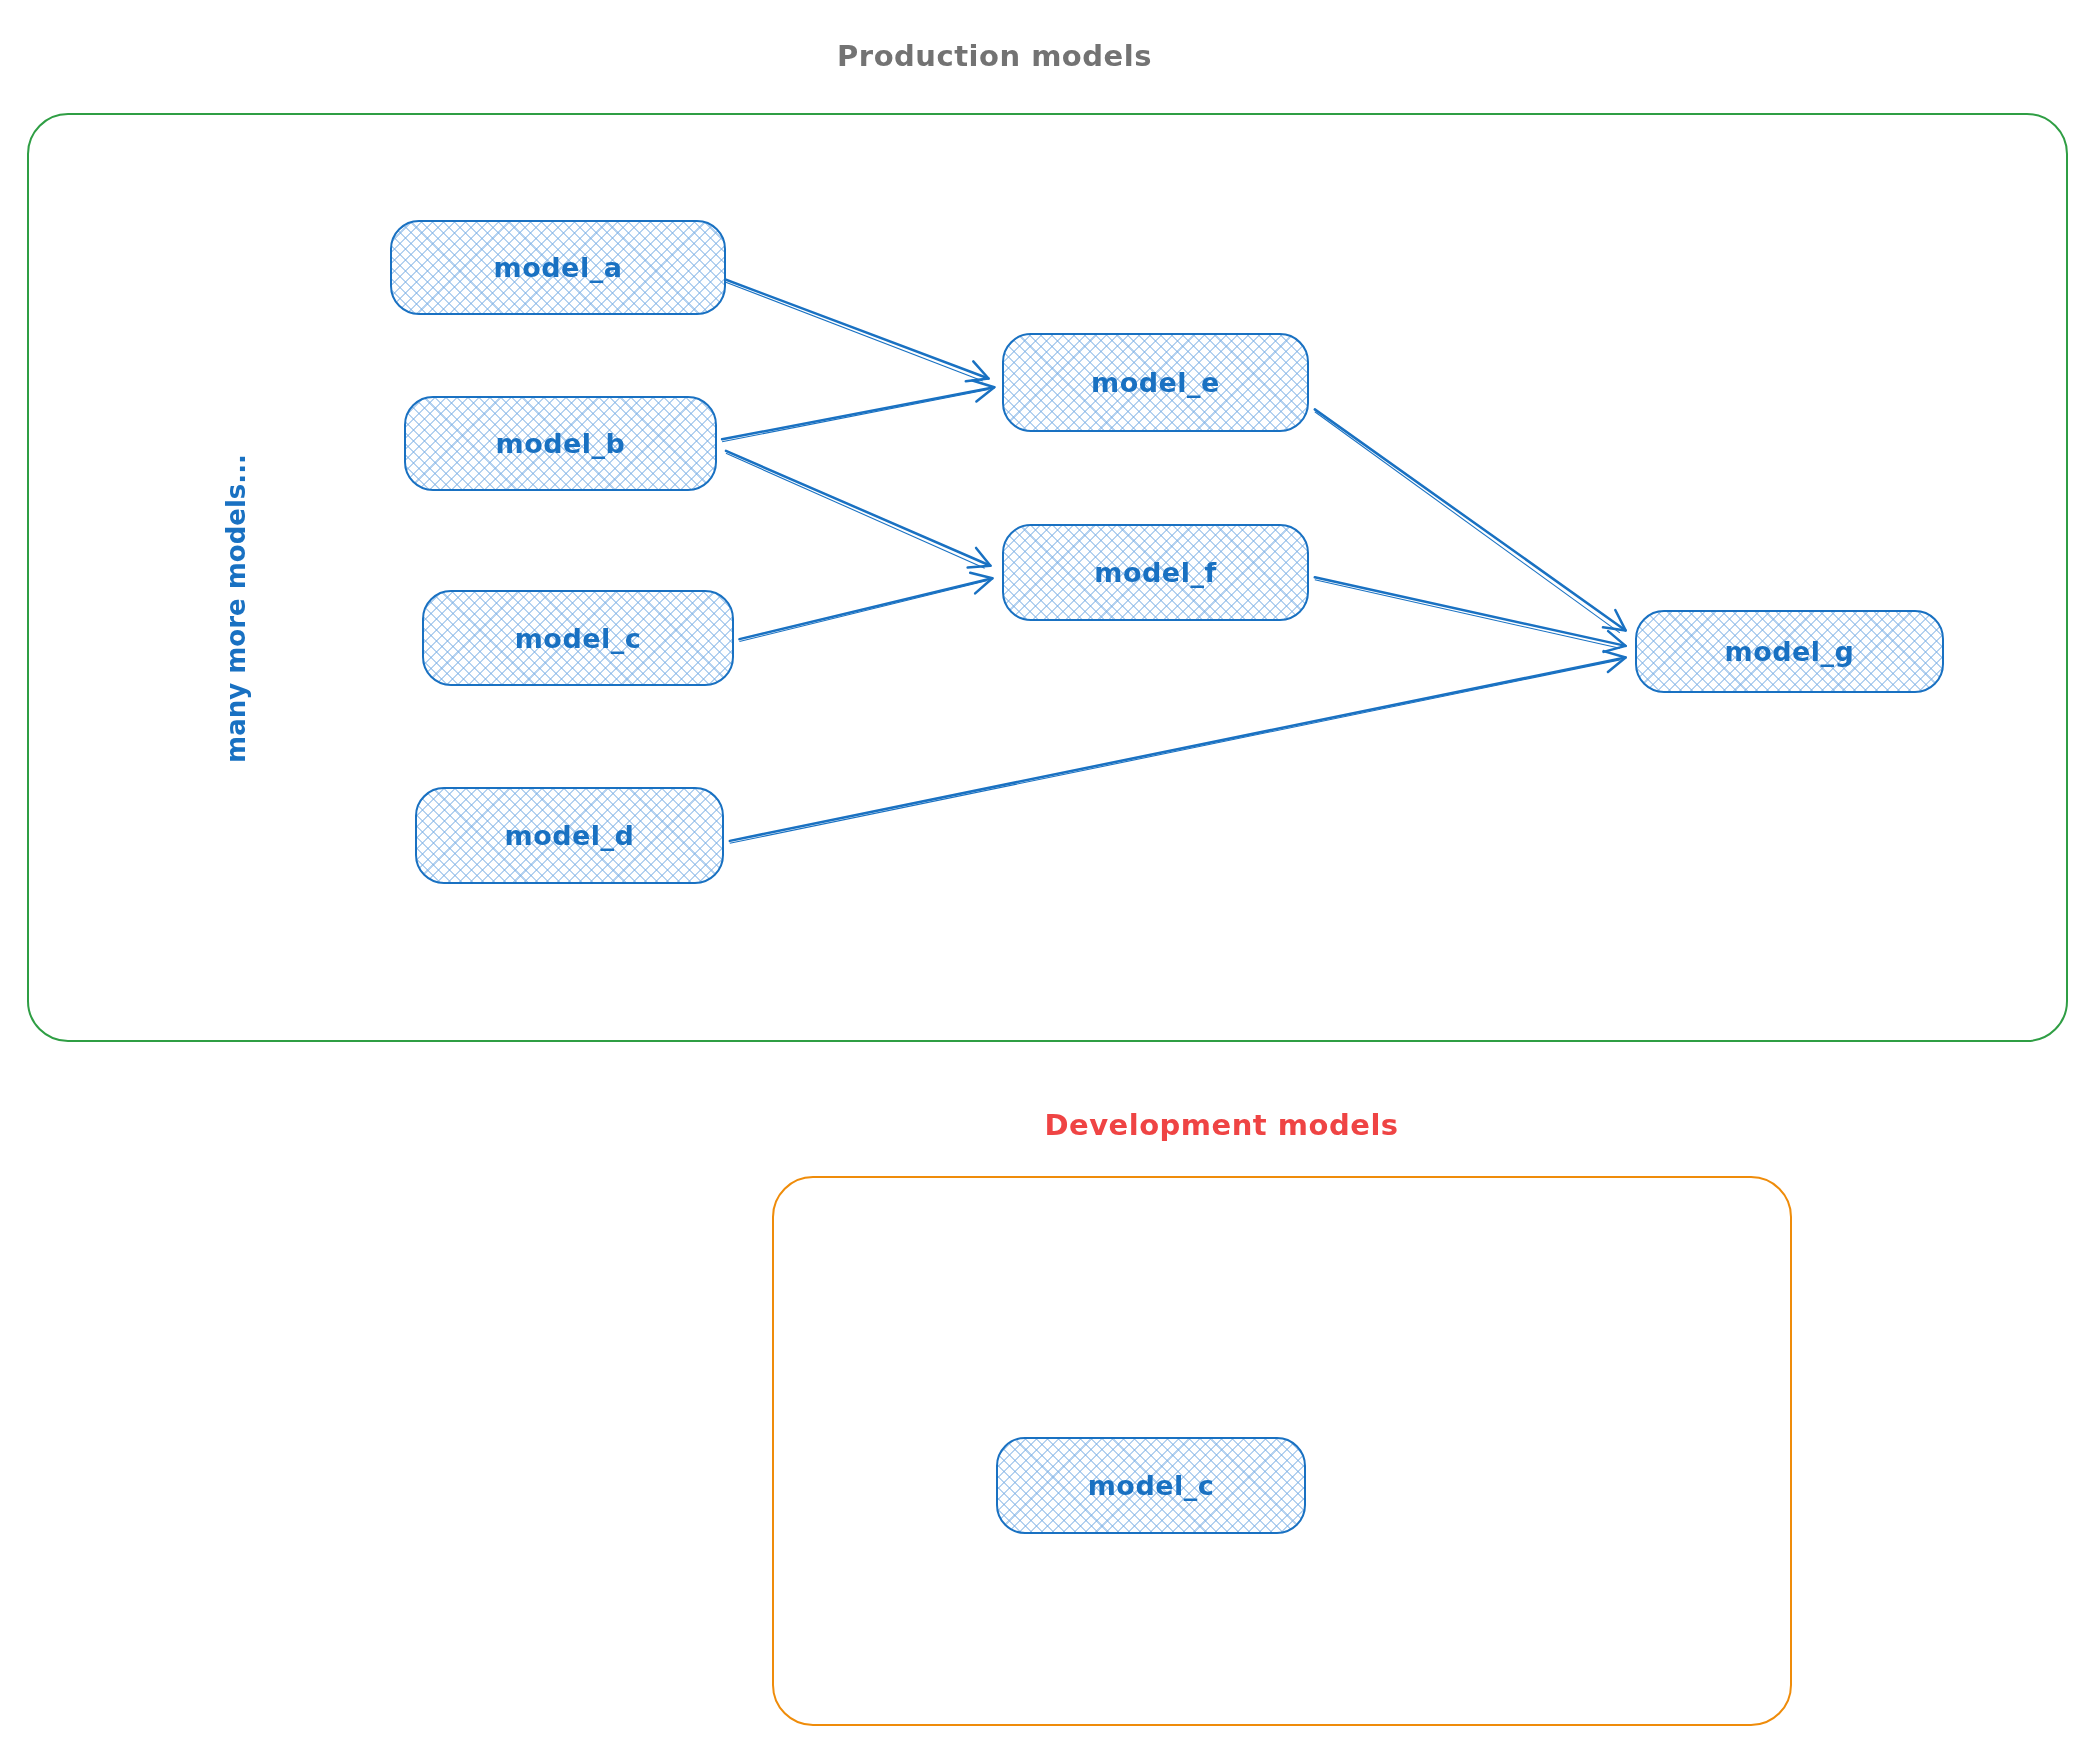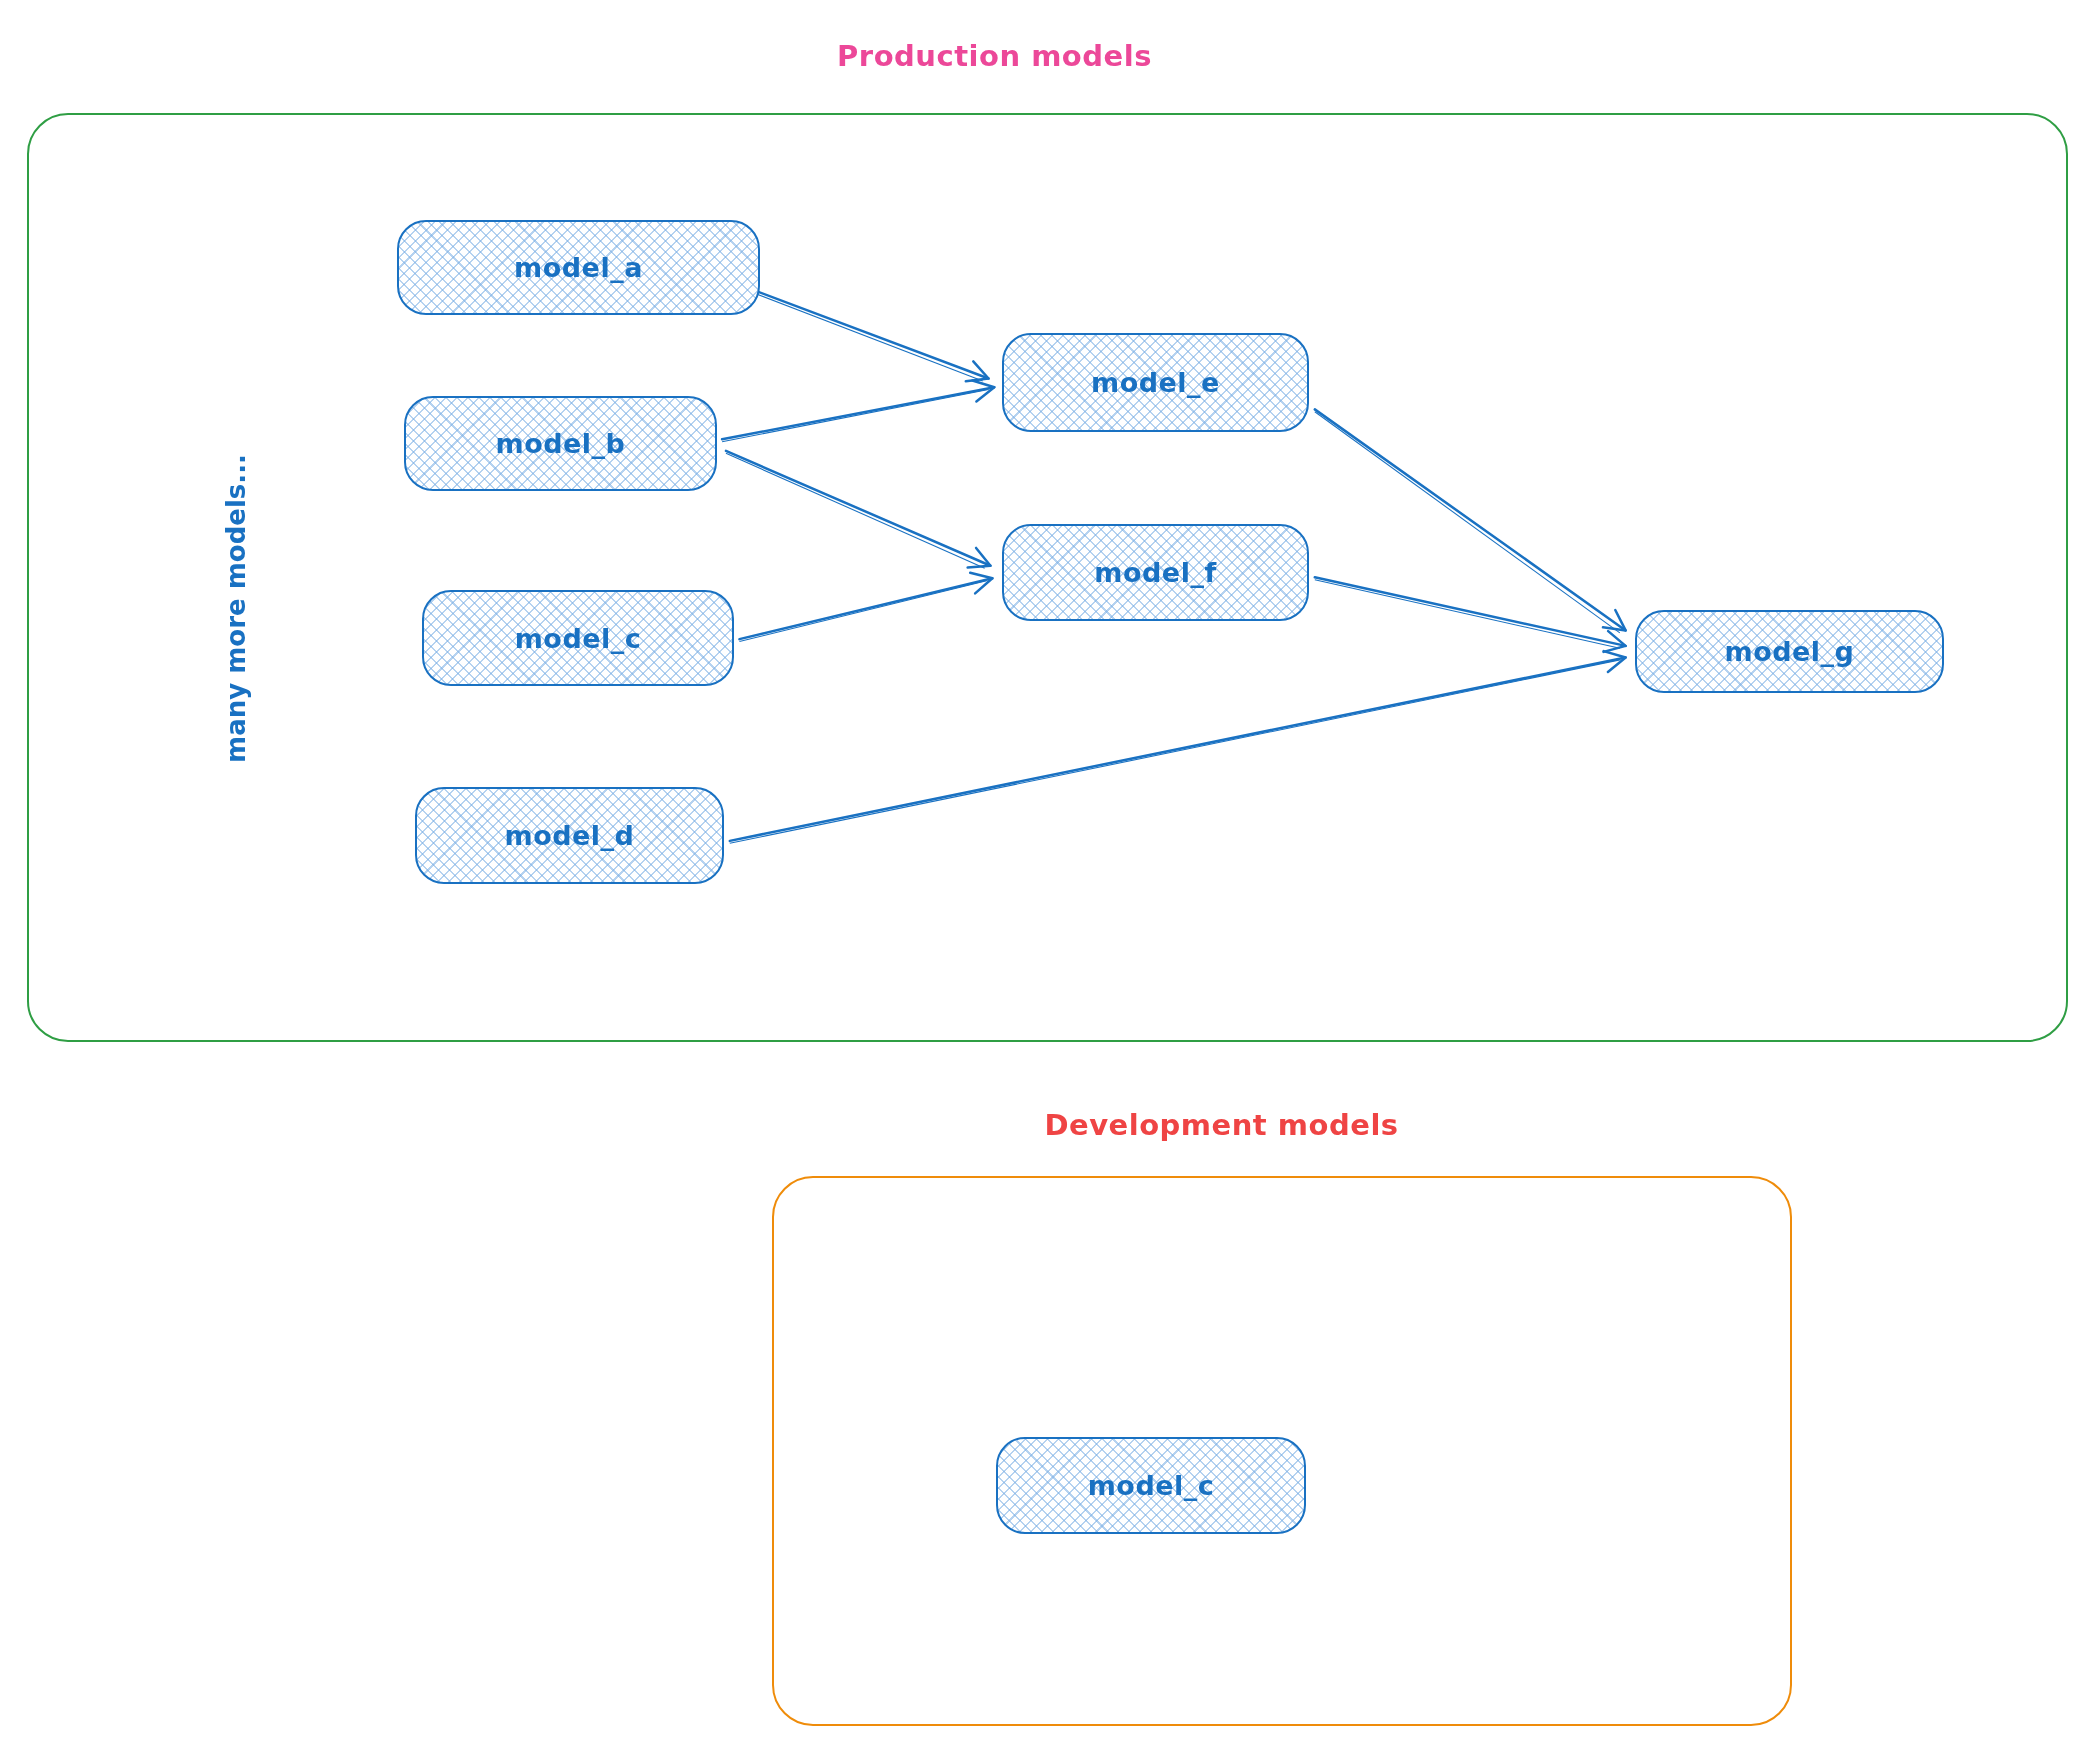--- a/index.html
+++ b/index.html
@@ -43,21 +43,21 @@
   .title {
     position: absolute;
     font-size: 29px;
     font-weight: bold;
     letter-spacing: 0.5px;
     text-align: center;
     z-index: 2;
     white-space: nowrap;
   }
   .title.green {
-    color: #ec4899;
+    color: #737373;
     left: 753px; top: 39px;
     width: 483px;
     text-align: center;
   }
   .title.orange {
     color: #ef4444;
     left: 951px; top: 1108px;
     width: 541px;
   }
   .side-label {
@@ -127,21 +127,21 @@
 
   <div class="title green">Production models</div>
 
   <div class="side-label">many more models...</div>
 
   <div class="frame development"></div>
 
   <div class="title orange">Development models</div>
 
   <div id="nodes-layer">
-      <div class="node" style="left: 390px; top: 220px; width: 363px; height: 95px; margin-left: 7px;">
+      <div class="node" style="left: 390px; top: 220px; width: 336px; height: 95px;">
         <span class="node-label">model_a</span>
       </div>
       <div class="node" style="left: 404px; top: 396px; width: 313px; height: 95px;">
         <span class="node-label">model_b</span>
       </div>
       <div class="node" style="left: 422px; top: 590px; width: 312px; height: 96px;">
         <span class="node-label">model_c</span>
       </div>
       <div class="node" style="left: 415px; top: 787px; width: 309px; height: 97px;">
         <span class="node-label">model_d</span>

